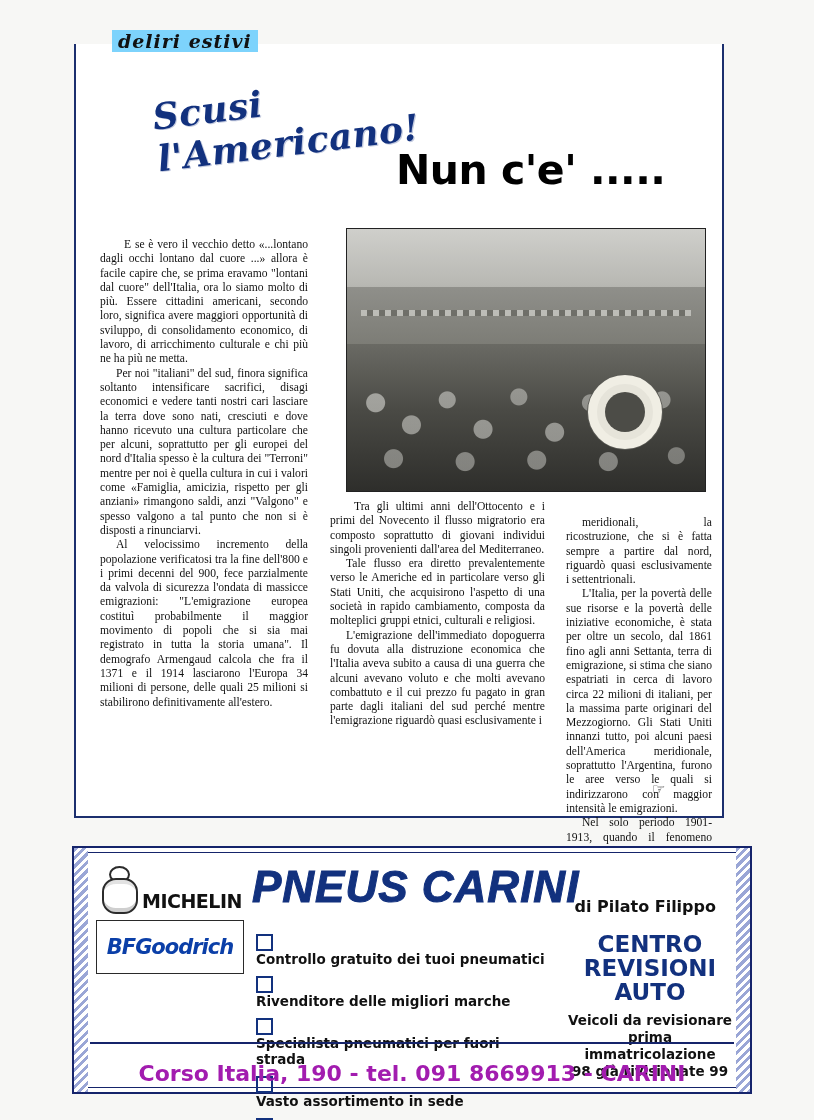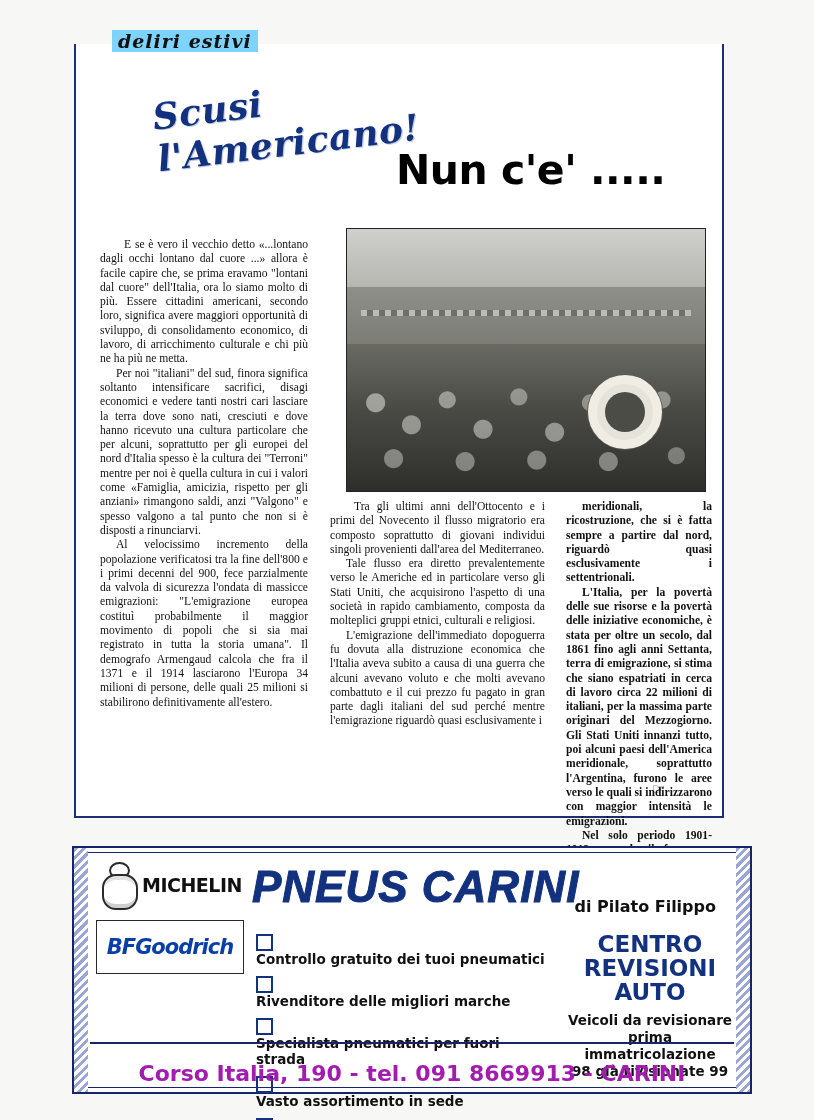--- a/index.html
+++ b/index.html
@@ -72,42 +72,42 @@
   .photo .ring:after{content:"";position:absolute;inset:8px;border-radius:50%;background:#4c4c47;}
 
   
   .col{position:absolute;font-size:11.6px;line-height:14.3px;text-align:justify;
        font-family:"Liberation Serif",serif;color:#111;}
   .col p{margin:0;text-indent:16px;}
   .col p.first{text-indent:24px;}
 
   #col-left{left:100px;top:238px;width:208px;}
   #col-mid{left:330px;top:500px;width:215px;}
-  #col-right{left:566px;top:500px;width:146px;font-weight:bold;}
+  #col-right{left:566px;top:516px;width:146px;}
 
   .hand-icon{position:absolute;left:652px;top:780px;font-size:15px;color:#222;}
 
   
   .ad{
     position:absolute;left:72px;top:846px;width:676px;height:244px;
     background:#ffffff;border:2px solid #15246b;
   }
   .ad-inner{position:absolute;inset:4px;border:1px solid #15246b;}
   .ad-hatch{
     position:absolute;left:0;top:0;width:14px;height:100%;
     background:repeating-linear-gradient(135deg,#9aa6d6 0 3px,#ffffff 3px 6px);
   }
   .ad-hatch.right{left:auto;right:0;}
 
   .brand-col{position:absolute;left:22px;top:10px;width:148px;}
   .brand-box{
     border:1px solid #2a2a2a;background:#fff;margin-bottom:8px;
     display:flex;align-items:center;justify-content:center;position:relative;
   }
-  .michelin{height:54px;border:none;}
+  .michelin{height:54px;border:none;align-items:flex-end;}
   .michelin .mich-man{
     width:40px;height:46px;position:relative;margin-right:4px;flex:0 0 auto;
   }
   .mich-man:before{content:"";position:absolute;left:11px;top:0;width:17px;height:13px;border-radius:50%;
     background:#fff;border:2px solid #2b2b2b;}
   .mich-man:after{content:"";position:absolute;left:4px;top:12px;width:32px;height:32px;border-radius:14px;
     background:#fff;border:2px solid #2b2b2b;
     box-shadow:inset 0 -6px 0 -2px #cfcfcf, inset 0 6px 0 -2px #e2e2e2;}
   .michelin-word{font-family:"DejaVu Sans",sans-serif;font-weight:bold;font-size:19px;
     letter-spacing:-0.5px;color:#111;}

